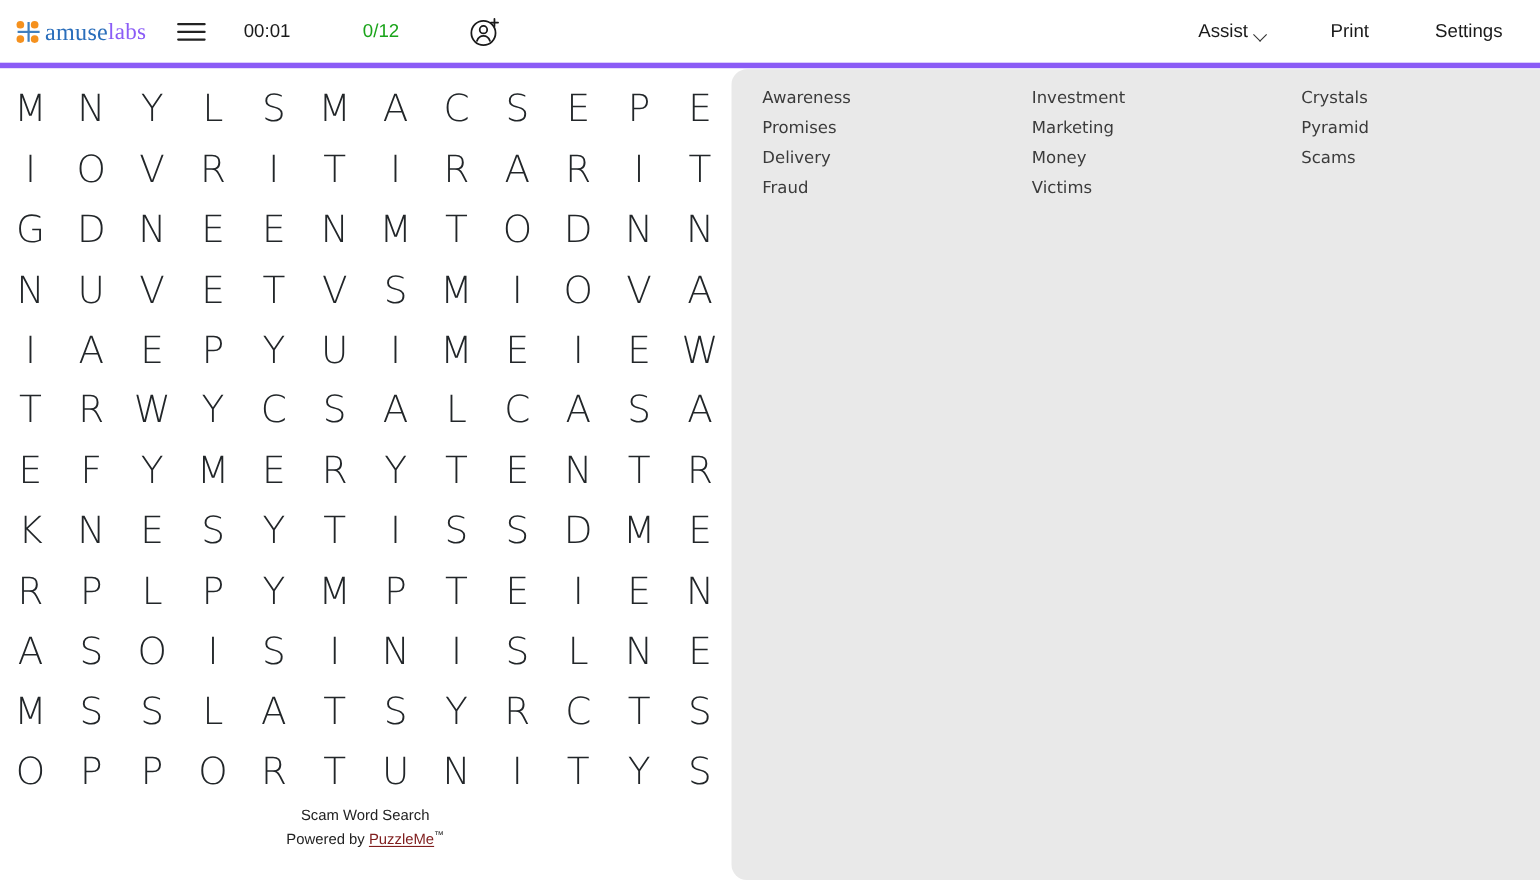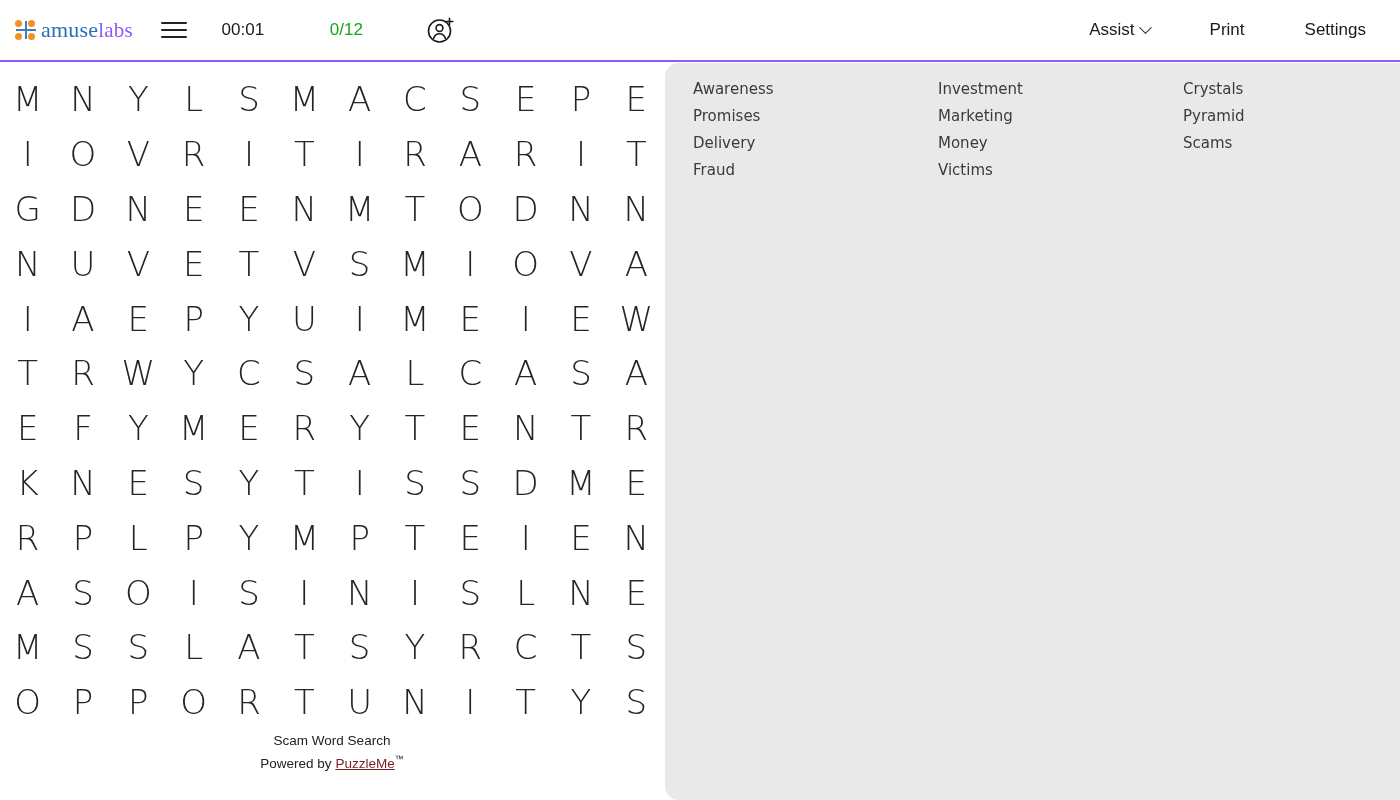--- a/index.html
+++ b/index.html
@@ -10,21 +10,21 @@
     overflow: hidden;
   }
 
   
   #app { width: 1400px; height: 800px; position: relative; }
 
   #header {
     position: absolute; top: 0; left: 0;
     width: 1400px; height: 62px;
     background: #ffffff;
-    border-bottom: 2px solid #8b5cf6;
+    border-bottom: 5px solid #8b5cf6;
     display: flex; align-items: center;
   }
 
   #logo {
     display: flex; align-items: center;
     margin-left: 14px;
     cursor: pointer;
   }
   #logo-mark {
     width: 24px; height: 24px;
@@ -73,21 +73,21 @@
     margin-left: 63px;
     width: 30px; height: 30px; position: relative; cursor: pointer;
   }
 
   #header-right {
     margin-left: auto; display: flex; align-items: center;
     padding-right: 24px; gap: 0;
   }
   .hdr-link {
     font-size: 17px; color: #1a1a1a; cursor: pointer;
-    padding: 6px 10px; display: flex; align-items: center; gap: 6px;
+    padding: 6px 10px; display: flex; align-items: flex-end; gap: 6px;
     white-space: nowrap;
   }
   #assist-link { margin-right: 40px; }
   #print-link  { margin-right: 40px; }
   .chev {
     width: 9px; height: 9px;
     border-right: 1.6px solid #333; border-bottom: 1.6px solid #333;
     transform: rotate(45deg) translate(-2px,-2px);
   }
 

